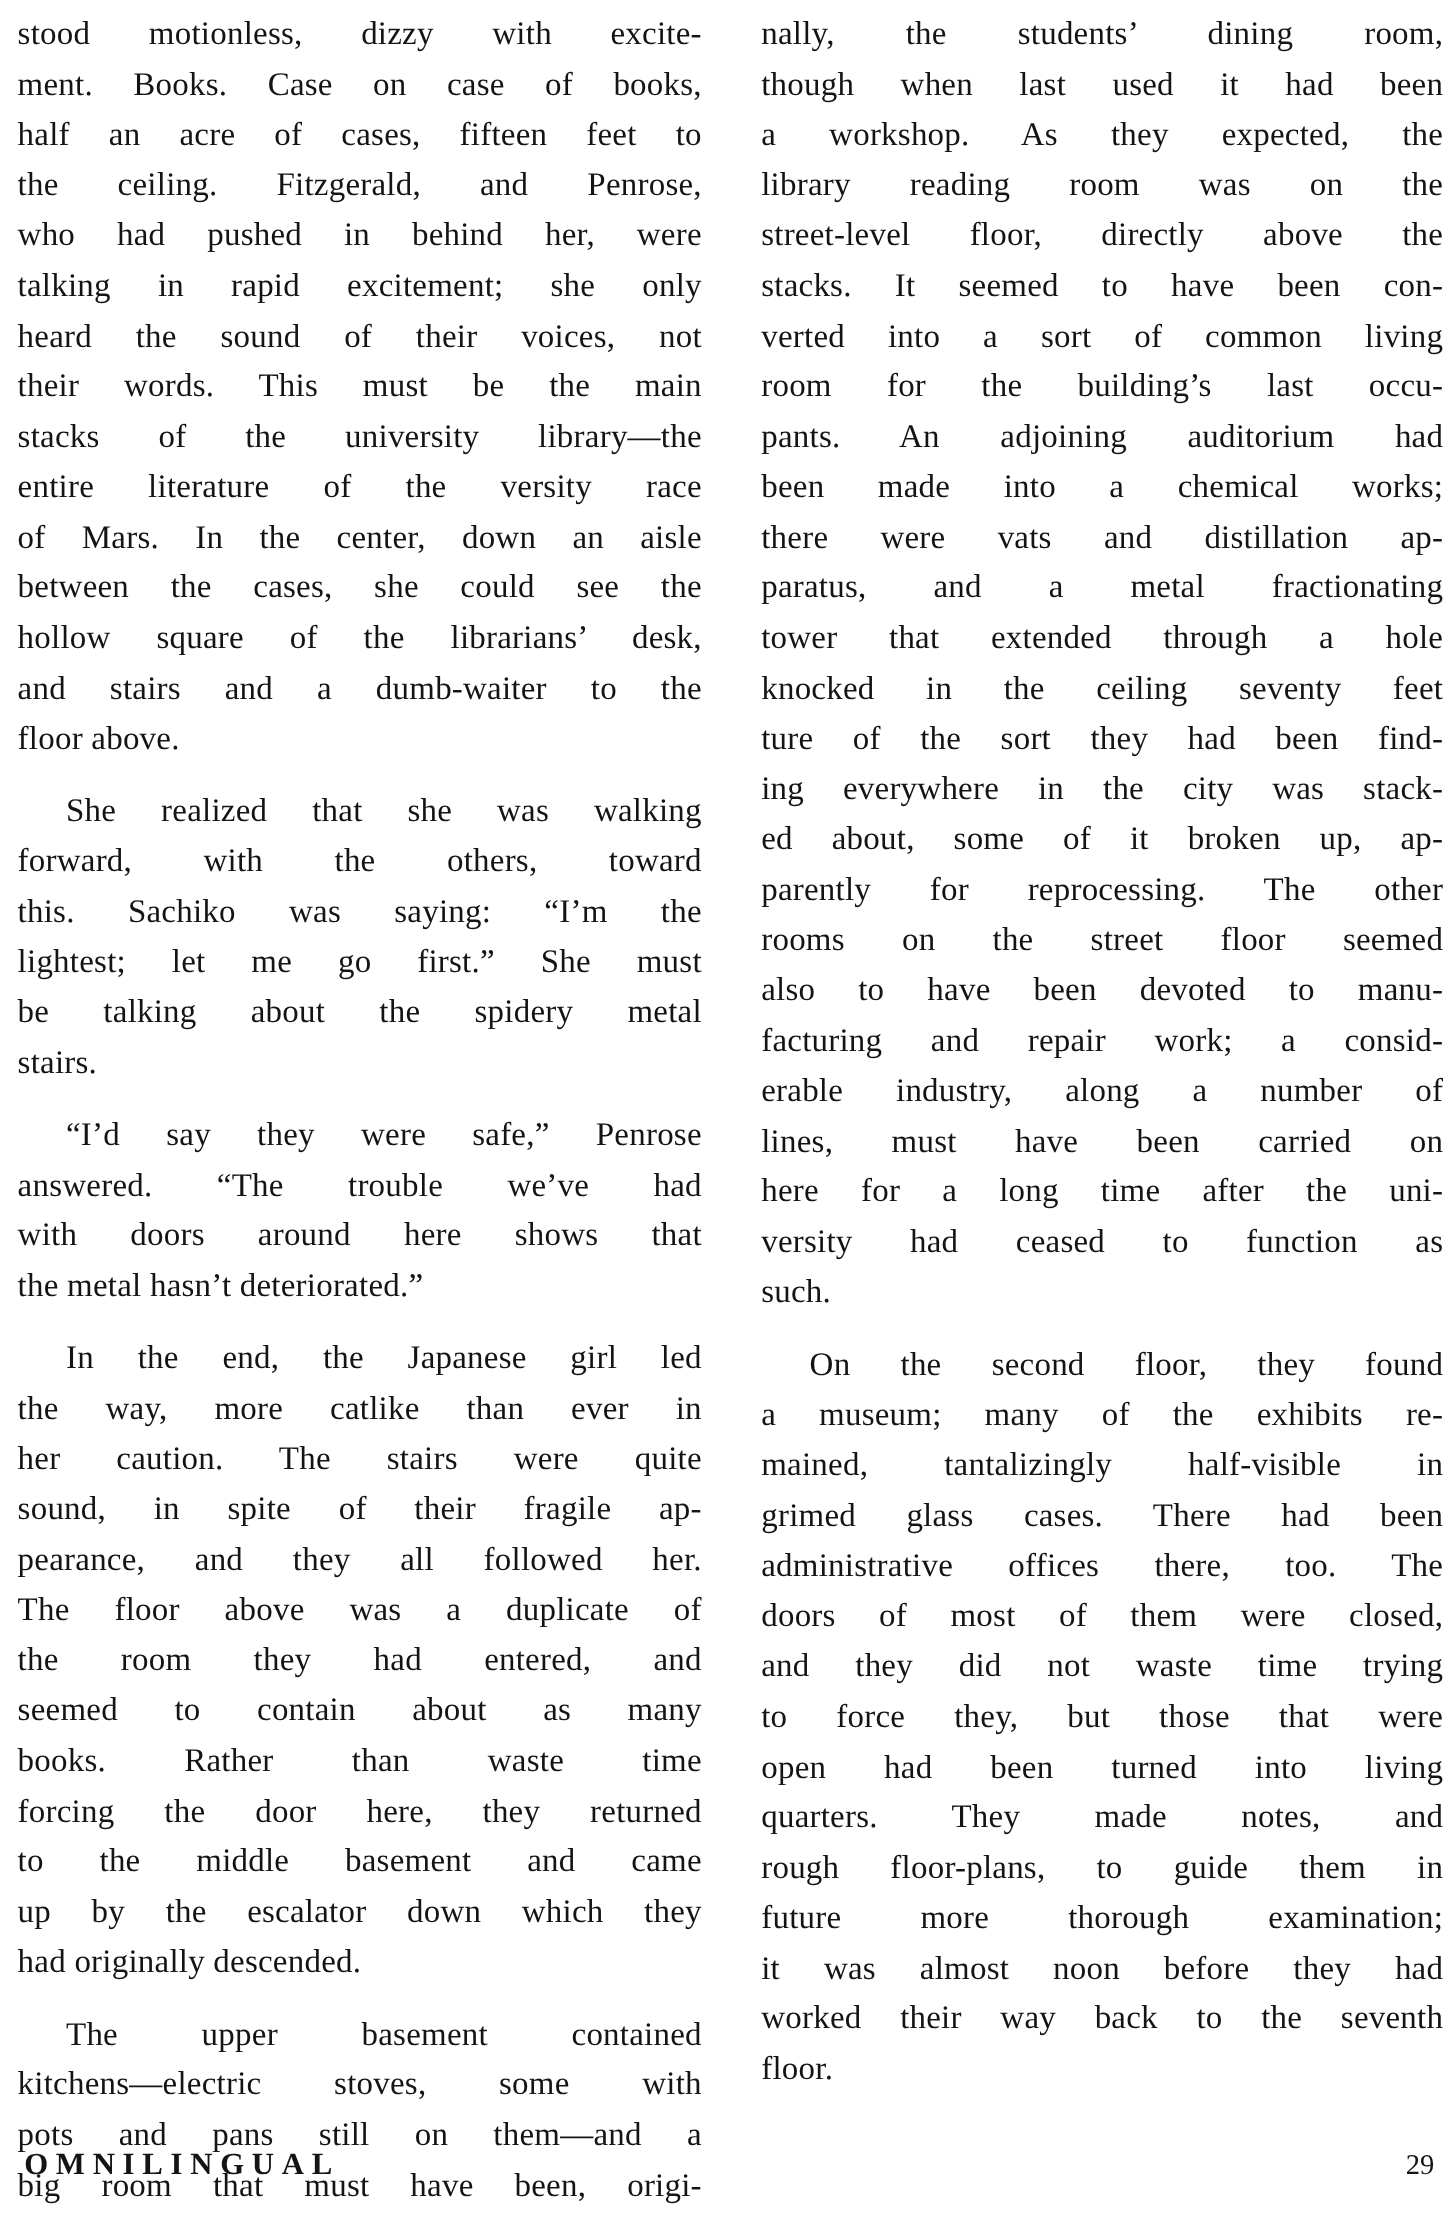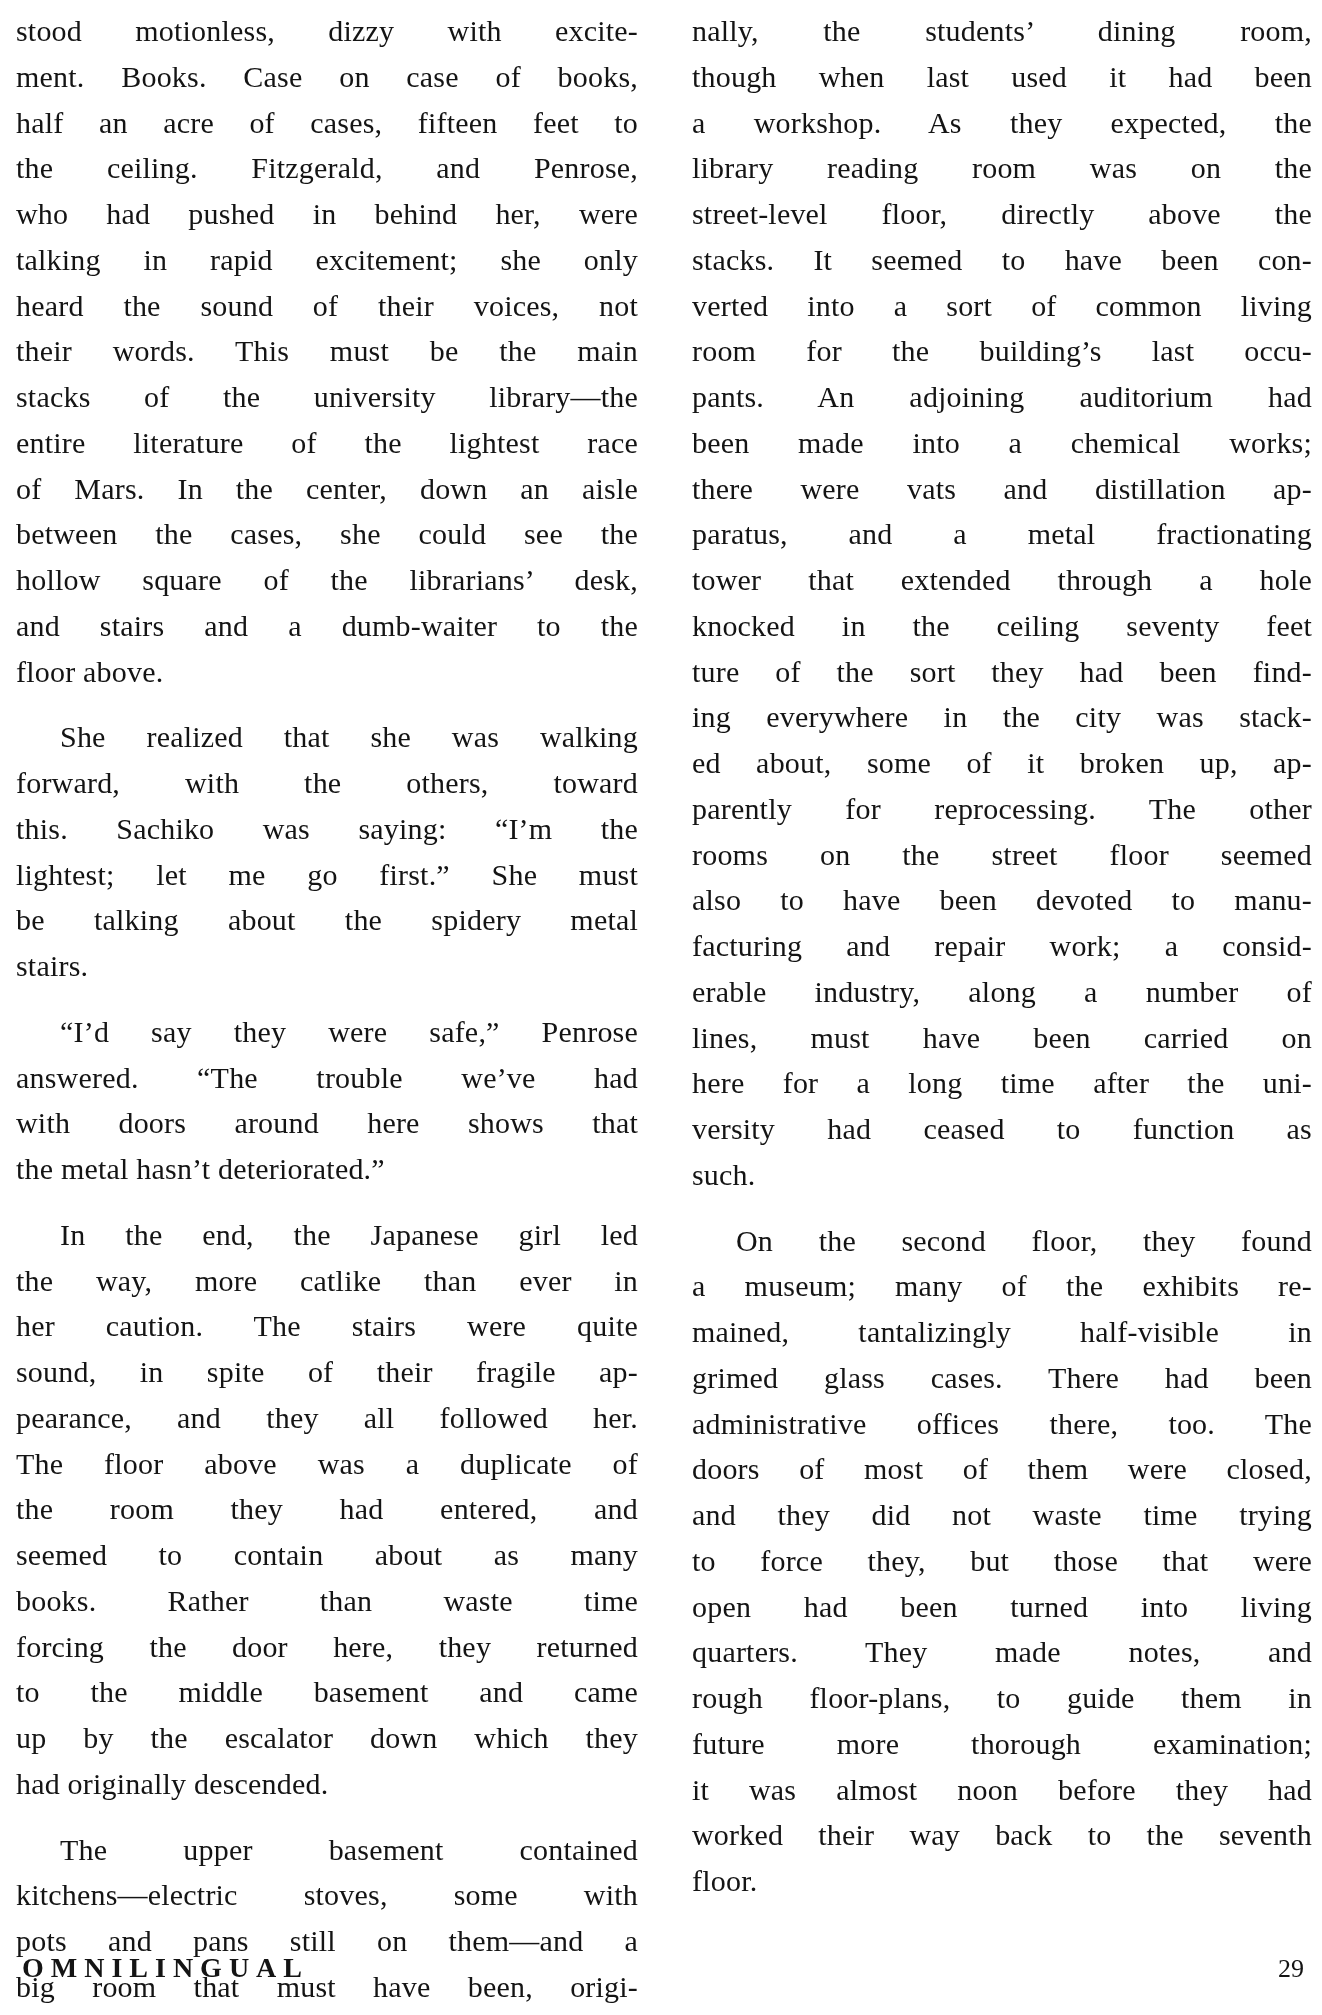--- a/index.html
+++ b/index.html
@@ -77,21 +77,21 @@
   <div class="column col-left">
       <div class="line">stood motionless, dizzy with excite-</div>
       <div class="line">ment. Books. Case on case of books,</div>
       <div class="line">half an acre of cases, fifteen feet to</div>
       <div class="line">the ceiling. Fitzgerald, and Penrose,</div>
       <div class="line">who had pushed in behind her, were</div>
       <div class="line">talking in rapid excitement; she only</div>
       <div class="line">heard the sound of their voices, not</div>
       <div class="line">their words. This must be the main</div>
       <div class="line">stacks of the university library—the</div>
-      <div class="line">entire literature of the lightest race</div>
+      <div class="line">entire literature of the versity race</div>
       <div class="line">of Mars. In the center, down an aisle</div>
       <div class="line">between the cases, she could see the</div>
       <div class="line">hollow square of the librarians’ desk,</div>
       <div class="line">and stairs and a dumb-waiter to the</div>
       <div class="line short">floor above.</div>
       <div class="line indent">She realized that she was walking</div>
       <div class="line">forward, with the others, toward</div>
       <div class="line">this. Sachiko was saying: “I’m the</div>
       <div class="line">lightest; let me go first.” She must</div>
       <div class="line">be talking about the spidery metal</div>

